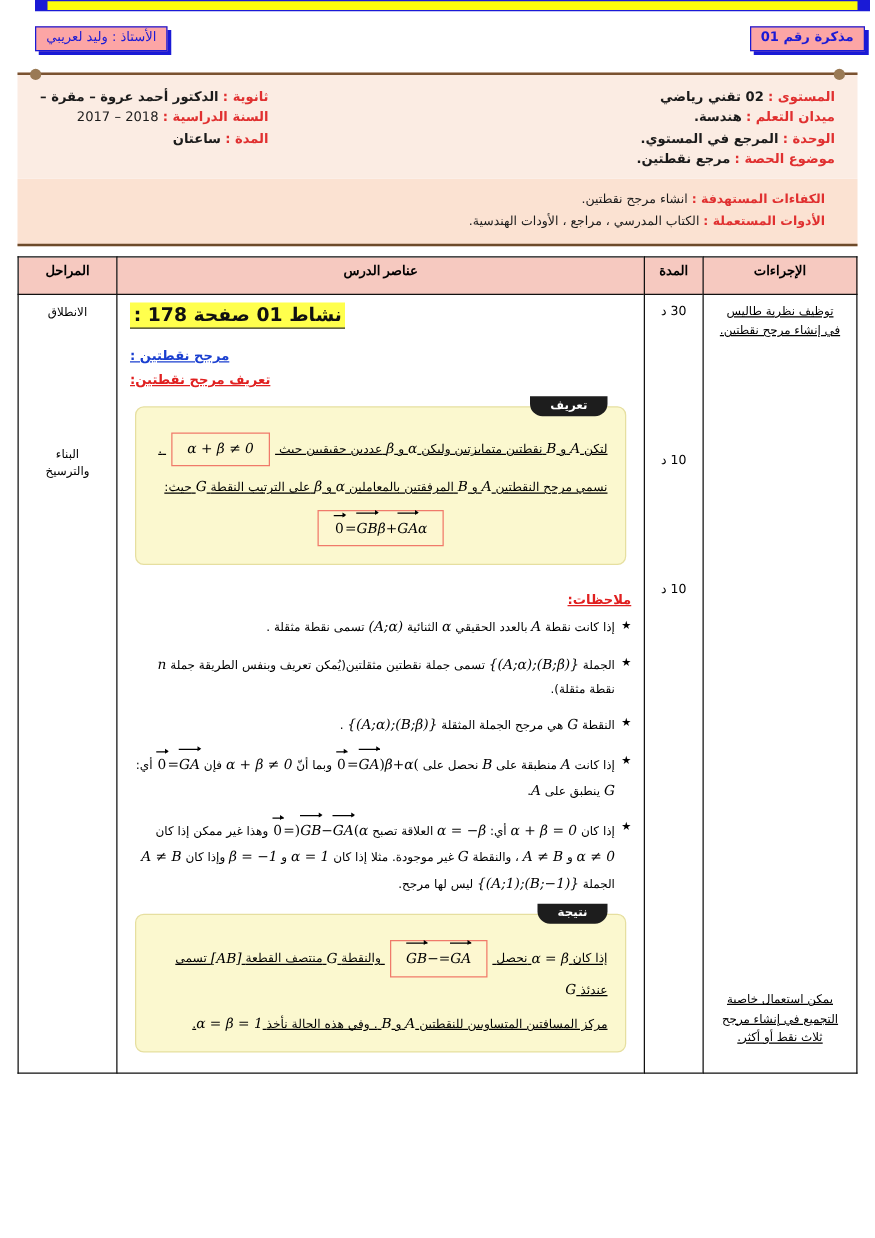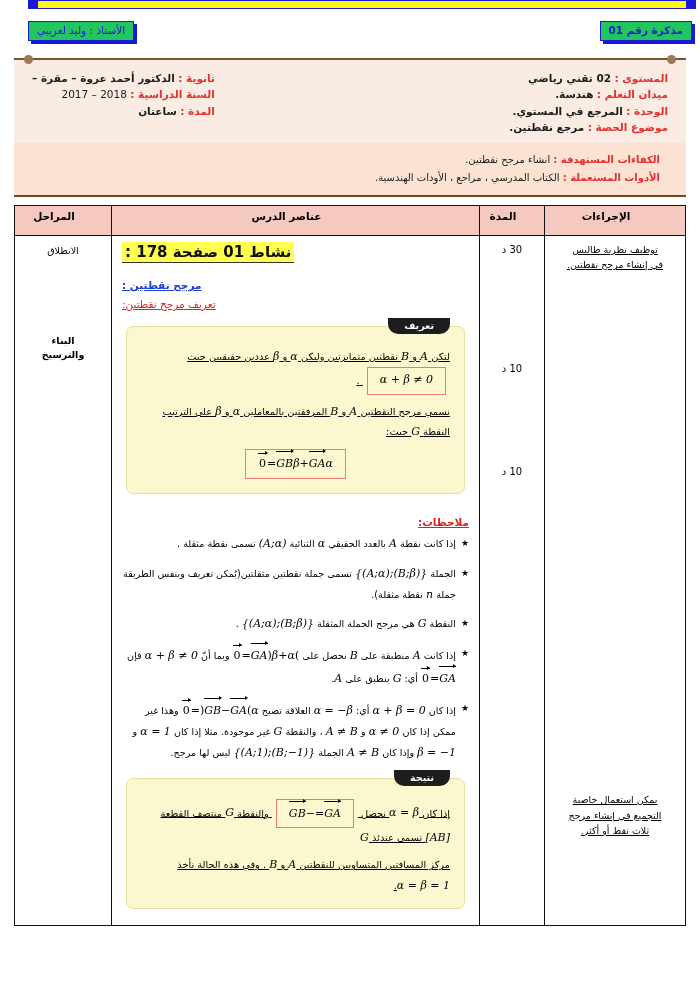--- a/index.html
+++ b/index.html
@@ -48,21 +48,21 @@
   
   .name-row {
     position: relative;
     height: 34px;
     margin-top: 2px;
   }
   .tagbox {
     position: absolute;
     top: 3px;
     border: 1.6px solid #1a1ad6;
-    background: #22c55e;
+    background: #fca5a5;
     box-shadow: 3px 3px 0 0 #1a1ad6;
     padding: 2px 8px 3px 8px;
     font-family: "DejaVu Sans", sans-serif;
     font-size: 10.5px;
     color: #1a1ad6;
     white-space: nowrap;
     line-height: 1.25;
   }
   .tagbox.left { left: 28px; }
   .tagbox.right { right: 8px; font-weight: bold; }
@@ -132,22 +132,23 @@
   }
   .tbl th, .tbl td {
     border: 1.2px solid #111;
     vertical-align: top;
   }
   .tbl thead th {
     background: #f6c9c0;
     font-size: 10.5px;
     font-weight: bold;
     text-align: center;
-    padding: 4px 20px 5px 2px;
+    padding: 4px 2px 5px 2px;
     height: 20px;
+    font-family: Liberation Serif, serif;
   }
   .col-marahil { width: 74px; }
   .col-anasir  { width: auto; }
   .col-mudda   { width: 42px; }
   .col-ijraat  { width: 118px; }
 
   .cell-marahil {
     text-align: center;
     font-size: 9.5px;
     padding-top: 6px;
@@ -172,21 +173,21 @@
 
   .mudda-stack { position: relative; height: 100%; }
   .mudda-item { text-align: center; font-size: 10px; }
   .mudda-sp-a { margin-top: 2px; }
   .mudda-sp-b { margin-top: 108px; }
   .mudda-sp-c { margin-top: 92px; }
 
   .marahil-stack { position: relative; height: 100%; }
   .marahil-item { font-size: 9.5px; line-height: 1.45; }
   .mar-sp-a { margin-top: 2px; }
-  .mar-sp-b { margin-top: 76px; font-weight: bold; }
+  .mar-sp-b { margin-top: 99px; }
 
   .ijraat-stack { position: relative; height: 100%; }
   .ijr-sp-b { margin-top: 520px; }
 
   
   .hl-yellow {
     background: #ffff4d;
     color: #111;
     font-weight: bold;
     font-size: 15px;
@@ -199,21 +200,21 @@
   .blue-underline {
     color: #1a3fd0;
     font-weight: bold;
     font-size: 10.5px;
     text-decoration: underline;
     display: inline-block;
     margin-top: 12px;
   }
   .red-underline {
     color: #e02020;
-    font-weight: normal;
+    font-weight: bold;
     font-size: 10.5px;
     text-decoration: underline;
     display: inline-block;
     margin-top: 2px;
   }
   .line-left { text-align: left; }
 
   
   .callout {
     position: relative;

